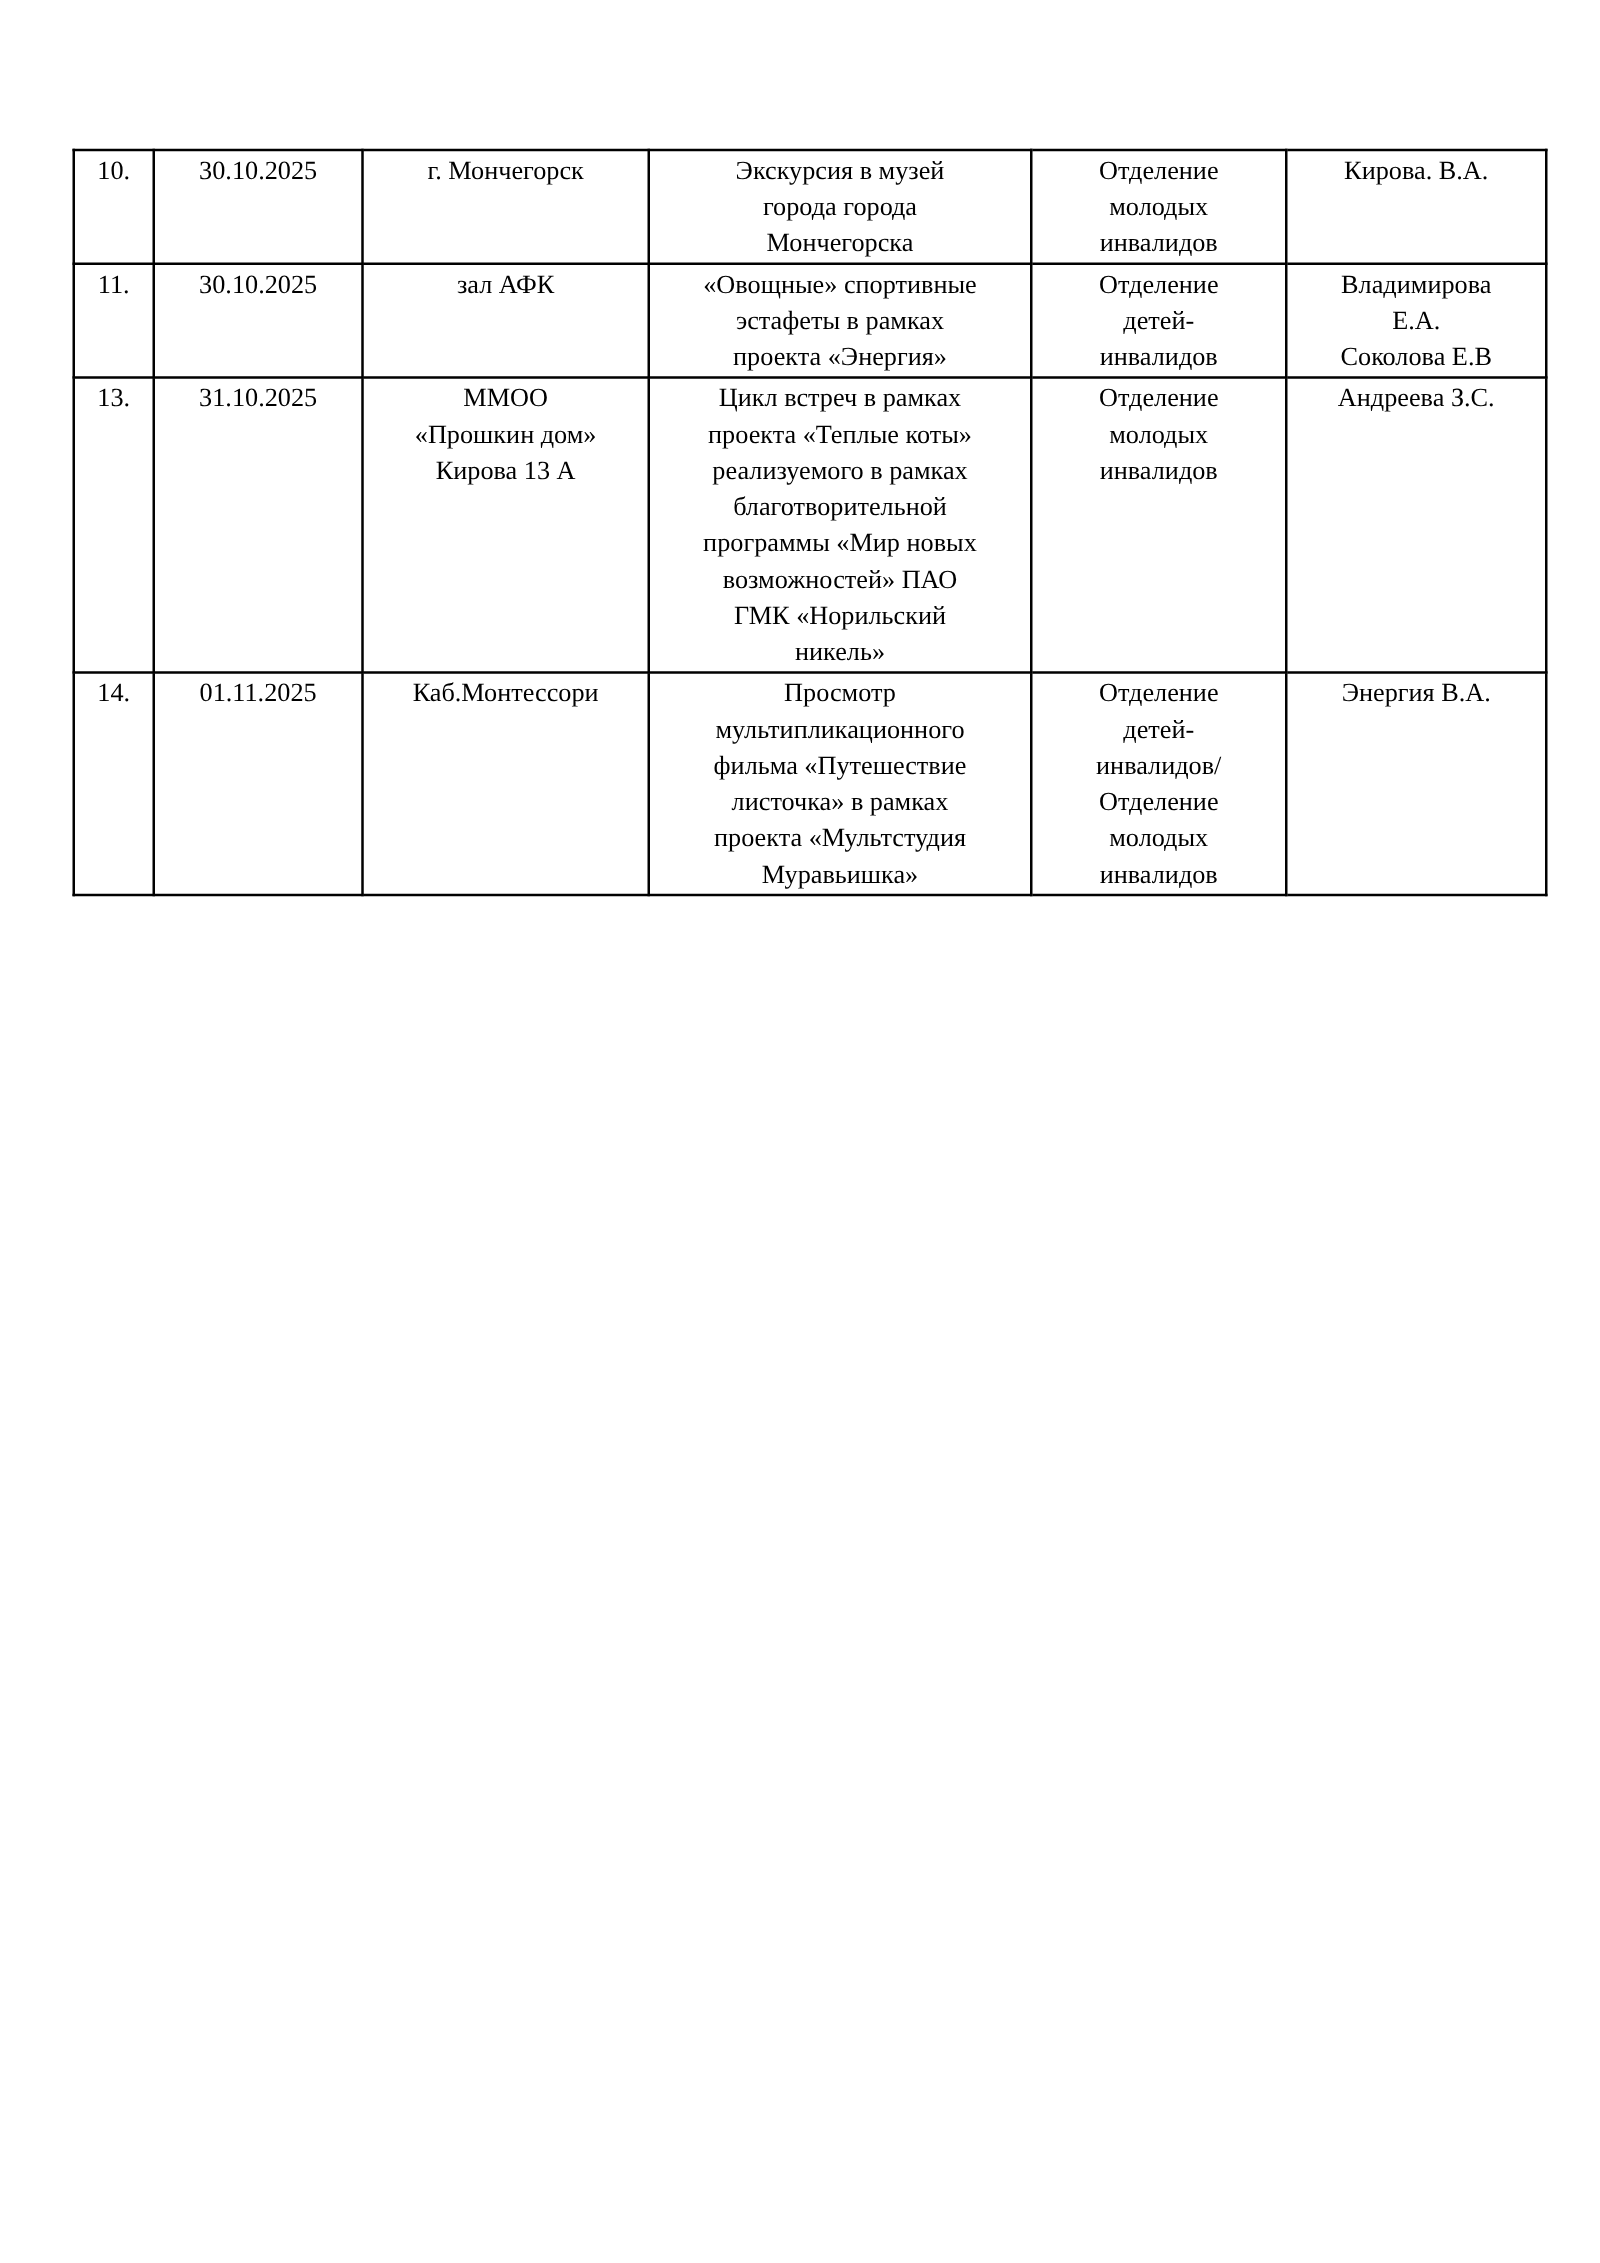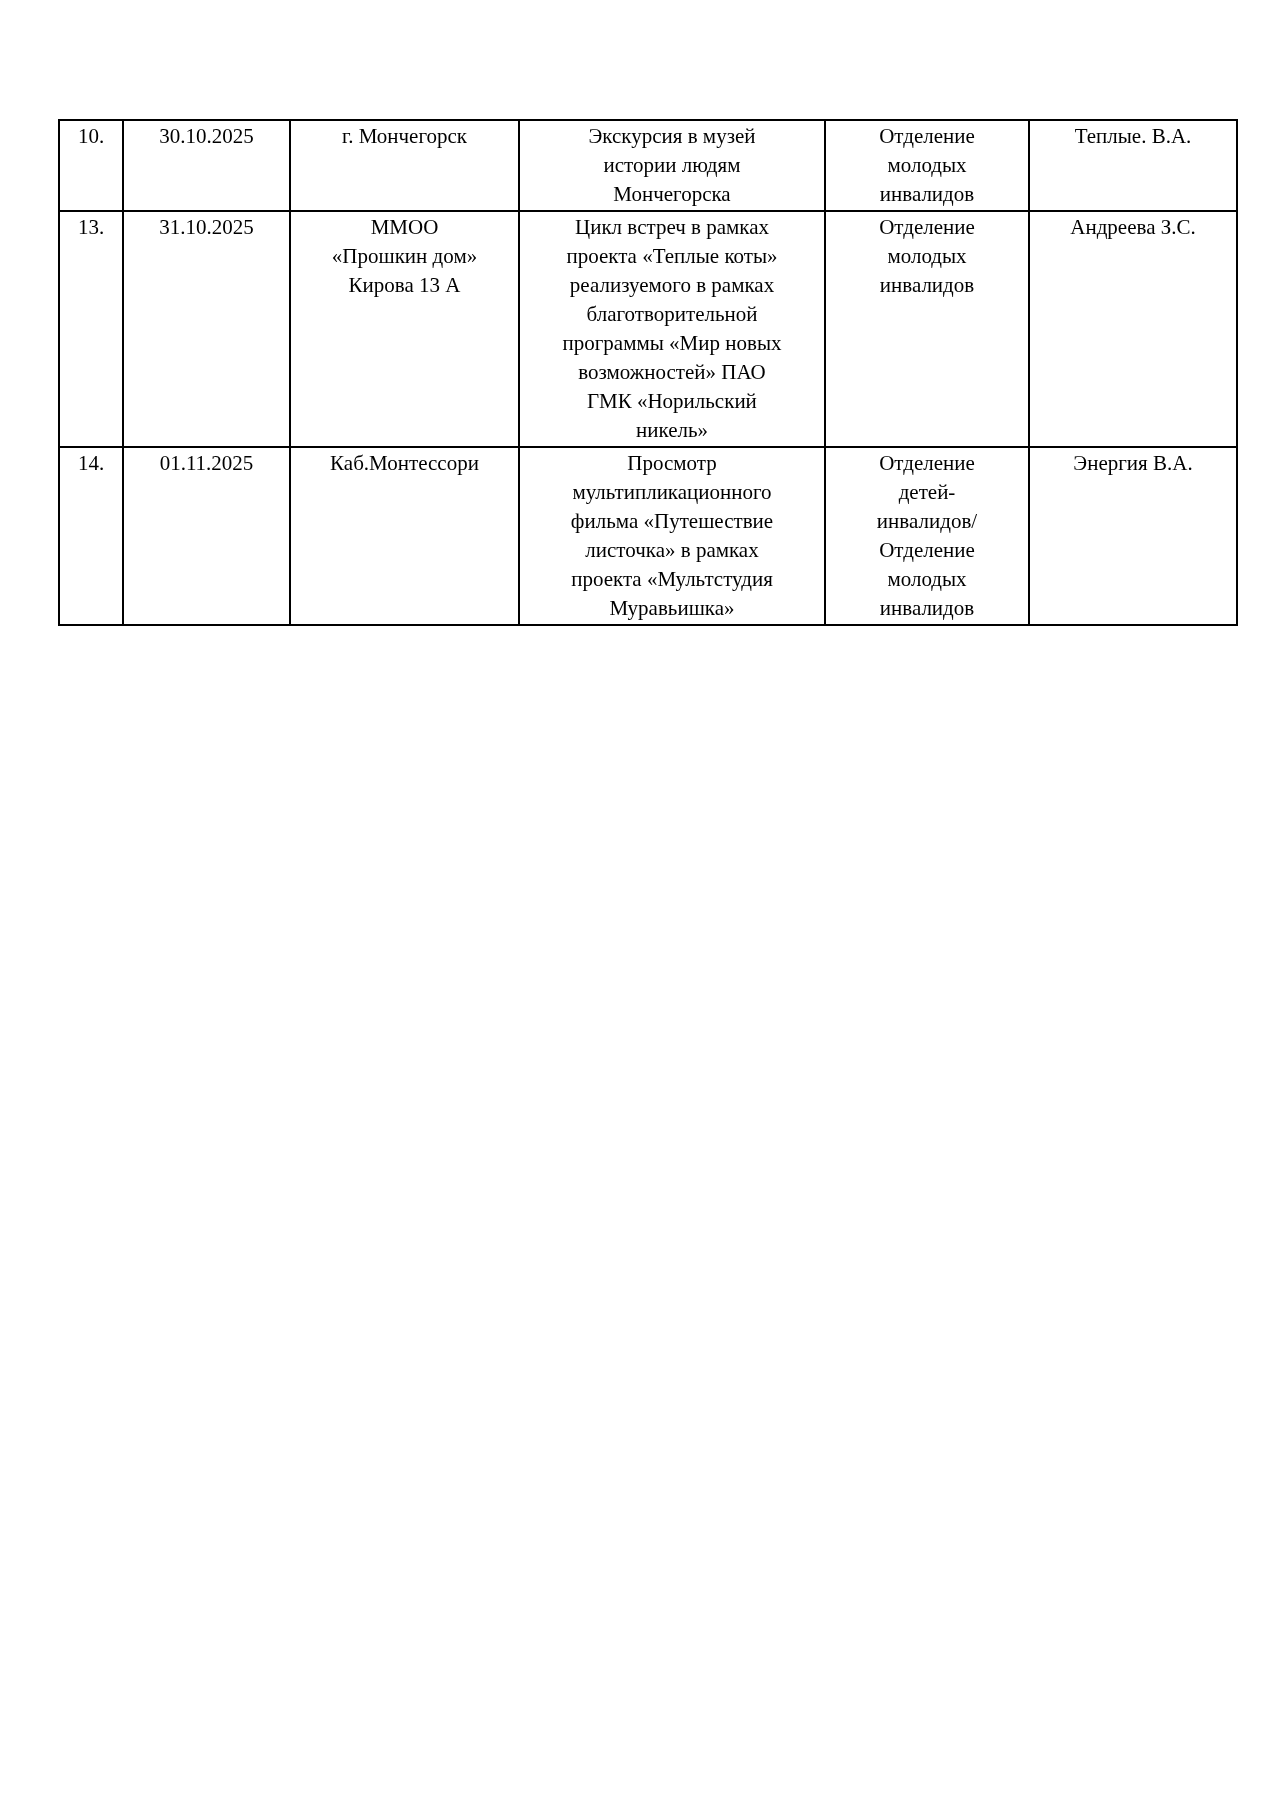--- a/index.html
+++ b/index.html
@@ -50,26 +50,40 @@
     <col class="col-event">
     <col class="col-dept">
     <col class="col-resp">
   </colgroup>
   <tbody id="table-body">
       <tr>
         <td>10.</td>
         <td>30.10.2025</td>
         <td>г. Мончегорск</td>
         <td>Экскурсия в музей
-истории людям
+города города
 Мончегорска</td>
         <td>Отделение
 молодых
 инвалидов</td>
-        <td>Теплые. В.А.</td>
+        <td>Кирова. В.А.</td>
+      </tr>
+      <tr>
+        <td>11.</td>
+        <td>30.10.2025</td>
+        <td>зал АФК</td>
+        <td>«Овощные» спортивные
+эстафеты в рамках
+проекта «Энергия»</td>
+        <td>Отделение
+детей-
+инвалидов</td>
+        <td>Владимирова
+Е.А.
+Соколова Е.В</td>
       </tr>
       <tr>
         <td>13.</td>
         <td>31.10.2025</td>
         <td>ММОО
 «Прошкин дом»
 Кирова 13 А</td>
         <td>Цикл встреч в рамках
 проекта «Теплые коты»
 реализуемого в рамках

